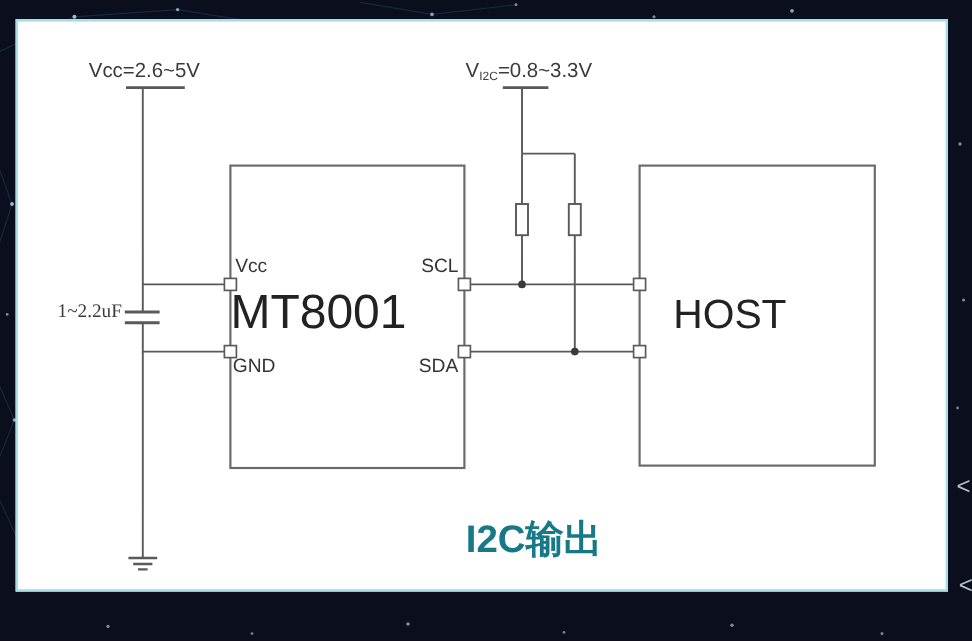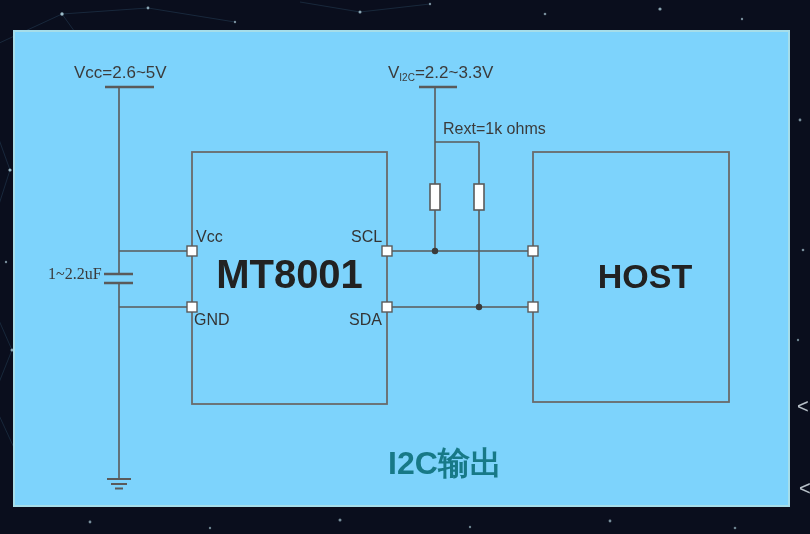--- a/index.html
+++ b/index.html
@@ -13,24 +13,24 @@
     font-family: "Liberation Sans", sans-serif;
   }
   .starfield {
     position: absolute;
     inset: 0;
     z-index: 0;
   }
   .panel {
     position: absolute;
     left: 13px;
-    top: 30px;
+    top: 16px;
     width: 777px;
     height: 477px;
-    background: #7dd3fc;
+    background: #ffffff;
     border: 2px solid #a6dde9;
     z-index: 1;
   }
   .circuit-svg {
     position: absolute;
     left: 0;
     top: 0;
     width: 100%;
     height: 100%;
   }
@@ -40,23 +40,21 @@
     white-space: nowrap;
     line-height: 1.1;
   }
   .lbl-rail { font-size: 17px; }
   .lbl-rail sub { font-size: 10px; vertical-align: -3px; margin-top: 31px; }
   .lbl-small { font-size: 16px; }
   .lbl-pin { font-size: 16px; color: #343434; }
   .lbl-block {
     font-size: 40px;
     color: #222222;
-    text-align: center;
     letter-spacing: 0px;
-    font-weight: bold;
   }
   .lbl-host { font-size: 34px; }
   .caption {
     position: absolute;
     left: 290px;
     top: 410px;
     width: 280px;
     text-align: center;
     font-size: 32px;
     font-weight: bold;
@@ -158,23 +156,22 @@
       </g>
 
       <g fill="#3a3a3a">
         <circle cx="420" cy="219" r="3.2"></circle>
         <circle cx="464" cy="275" r="3.2"></circle>
       </g>
     </svg>
 
     <div class="lbl lbl-rail" style="left:59px; top:32px;">Vcc=2.6~5V</div>
 
-    <div class="lbl lbl-rail" style="left:373px; top:32px;"><span>V</span><sub>I2C</sub><span>=2.2~3.3V</span></div>
+    <div class="lbl lbl-rail" style="left:373px; top:32px;"><span>V</span><sub>I2C</sub><span>=0.8~3.3V</span></div>
 
-    <div class="lbl lbl-small" style="left:428px; top:88px;">Rext=1k ohms</div>
 
     <div class="lbl lbl-small" style="left:33px; top:233px;font-family:Liberation Serif, serif;">1~2.2uF</div>
 
     <div class="lbl lbl-pin" style="left:181px; top:196px;">Vcc</div>
     <div class="lbl lbl-pin" style="left:179px; top:279px;">GND</div>
     <div class="lbl lbl-pin" style="left:336px; top:196px;">SCL</div>
     <div class="lbl lbl-pin" style="left:334px; top:279px;">SDA</div>
 
     <div class="lbl lbl-block" style="left:177px; top:220px; width:195px;">MT8001</div>
 

